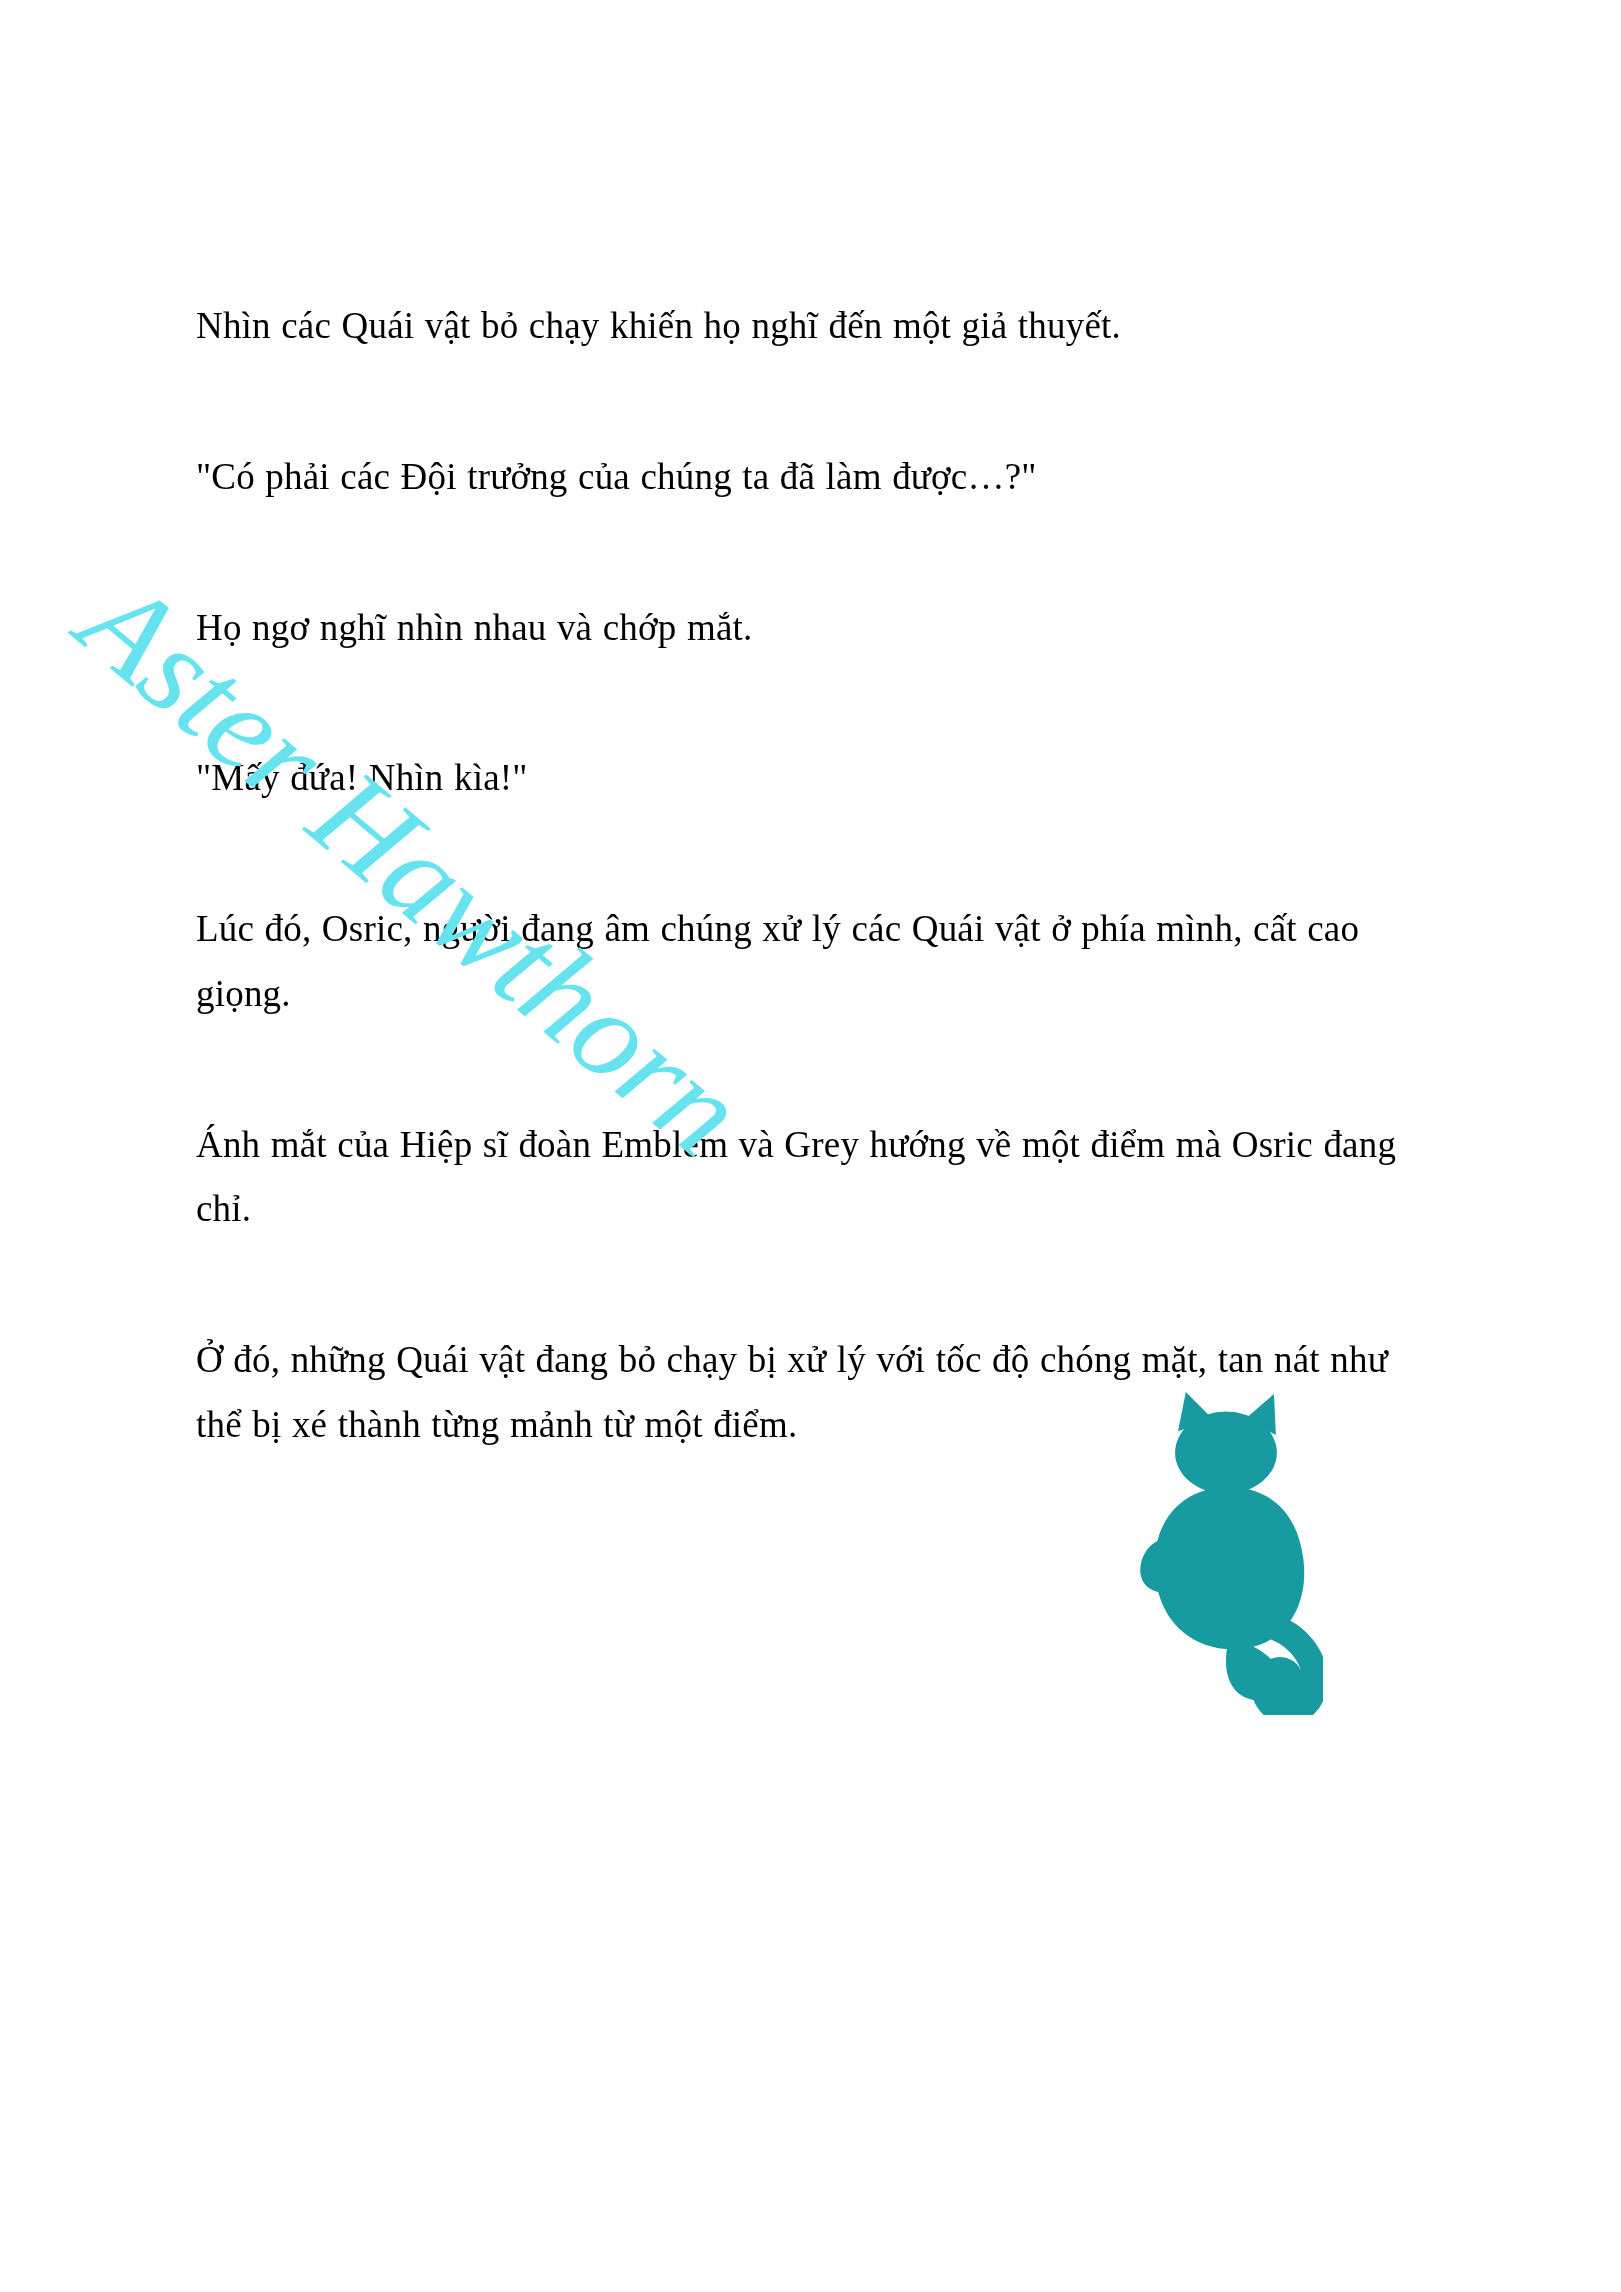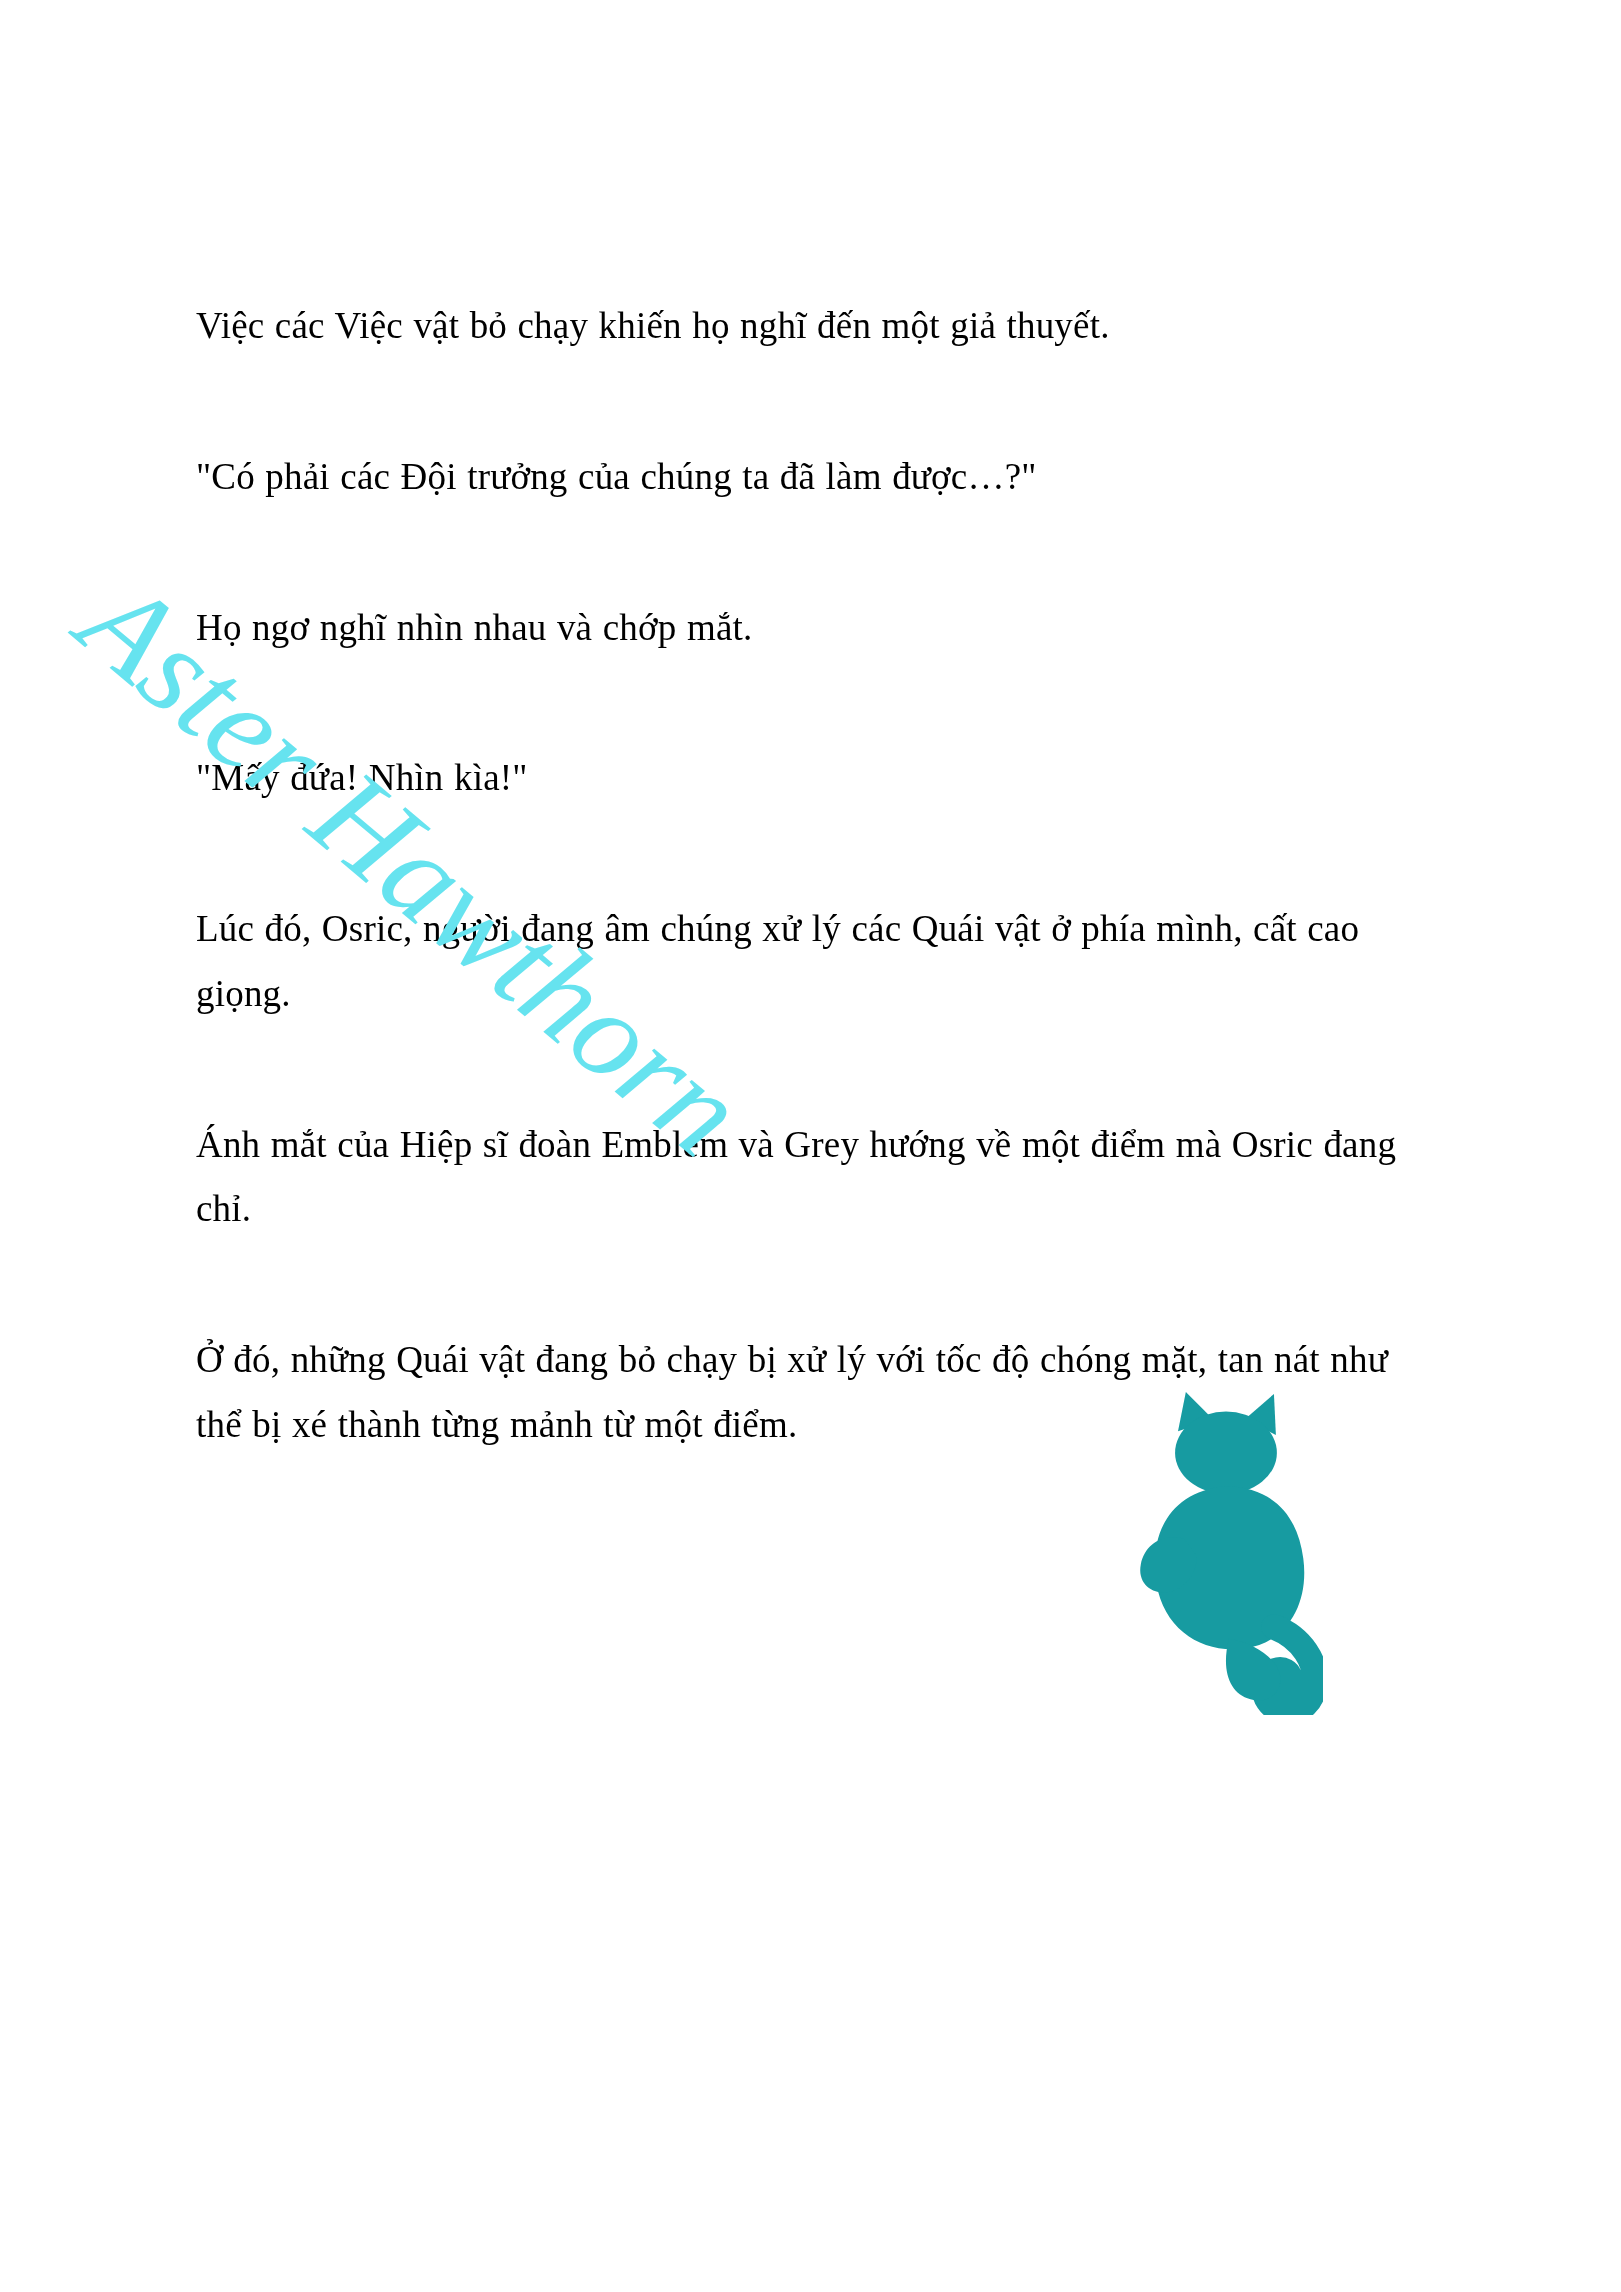--- a/index.html
+++ b/index.html
@@ -57,21 +57,21 @@
     height: 323px;
     pointer-events: none;
   }
 </style>
 </head>
 <body>
 
 <div class="page">
 
   <div class="content">
-    <p class="para">Việc các Việc vật bỏ chạy khiến họ nghĩ đến một giả thuyết.</p>
+    <p class="para">Nhìn các Quái vật bỏ chạy khiến họ nghĩ đến một giả thuyết.</p>
     <p class="para">"Có phải các Đội trưởng của chúng ta đã làm được…?"</p>
     <p class="para">Họ ngơ nghĩ nhìn nhau và chớp mắt.</p>
     <p class="para">"Mấy đứa! Nhìn kìa!"</p>
     <p class="para">Lúc đó, Osric, người đang âm chúng xử lý các Quái vật ở phía mình, cất cao giọng.</p>
     <p class="para">Ánh mắt của Hiệp sĩ đoàn Emblem và Grey hướng về một điểm mà Osric đang chỉ.</p>
     <p class="para">Ở đó, những Quái vật đang bỏ chạy bị xử lý với tốc độ chóng mặt, tan nát như thể bị xé thành từng mảnh từ một điểm.</p>
   </div>
 
   <div class="watermark">Aster Hawthorn</div>
 

